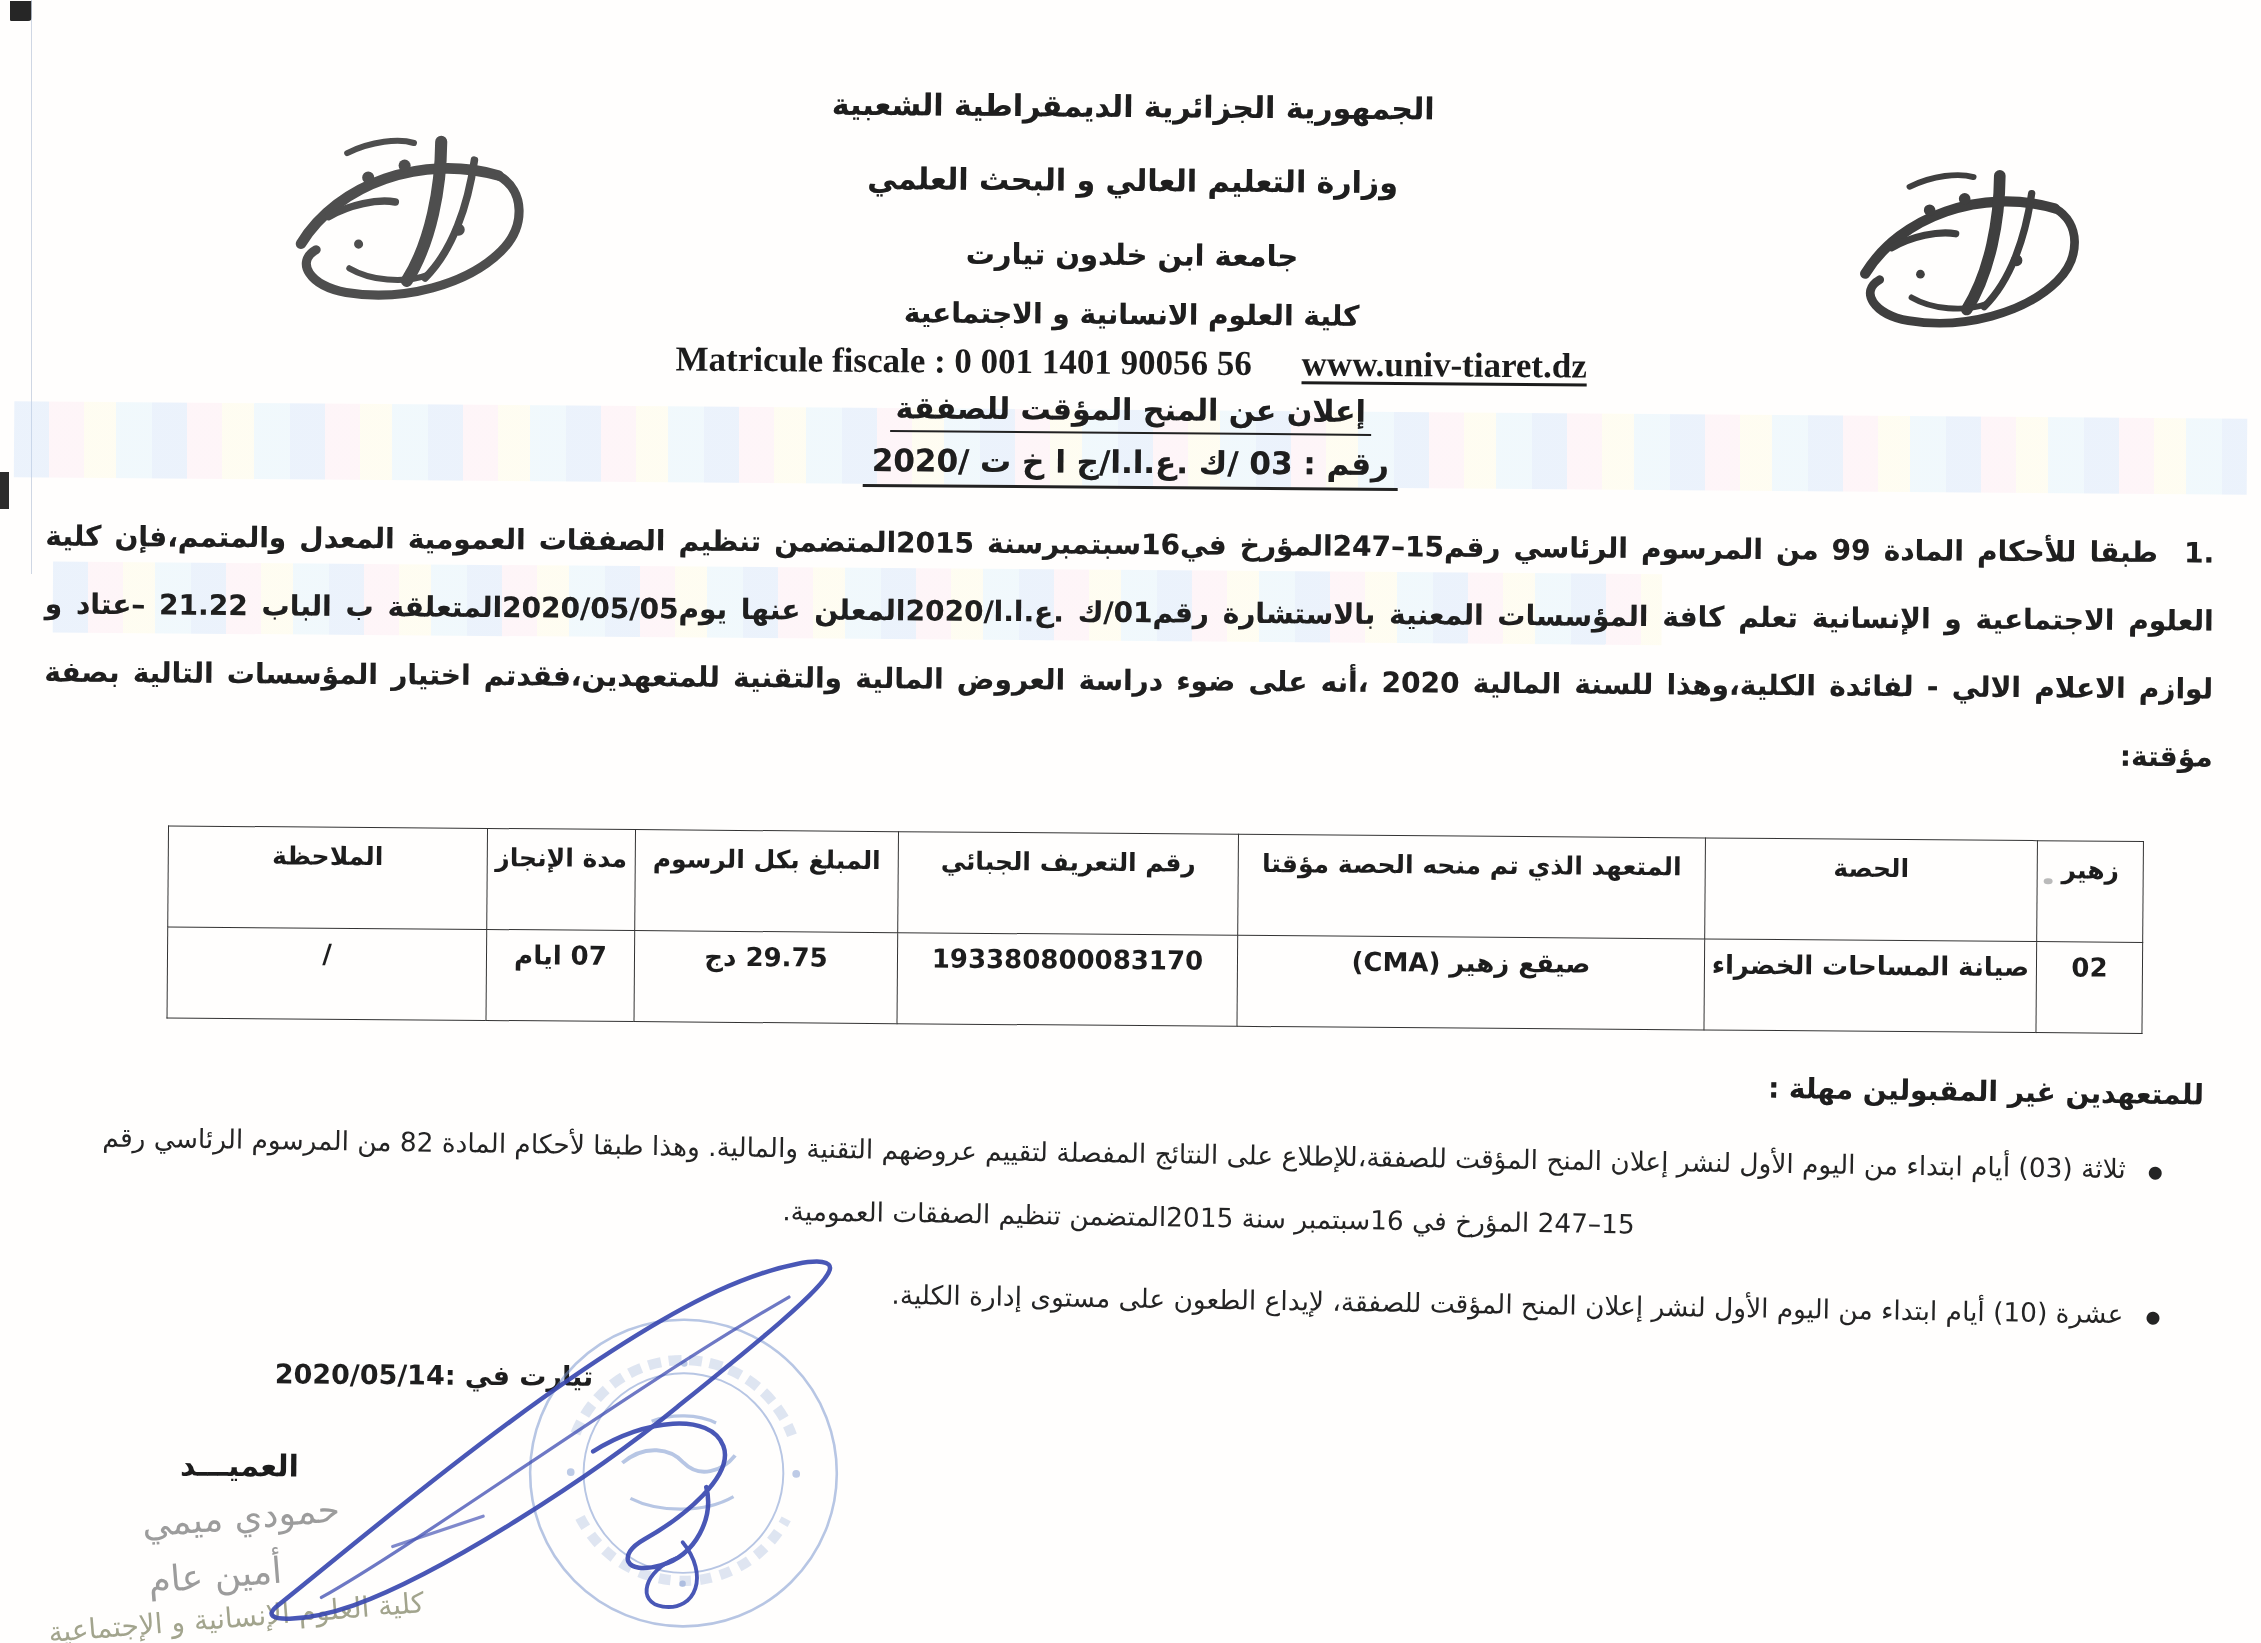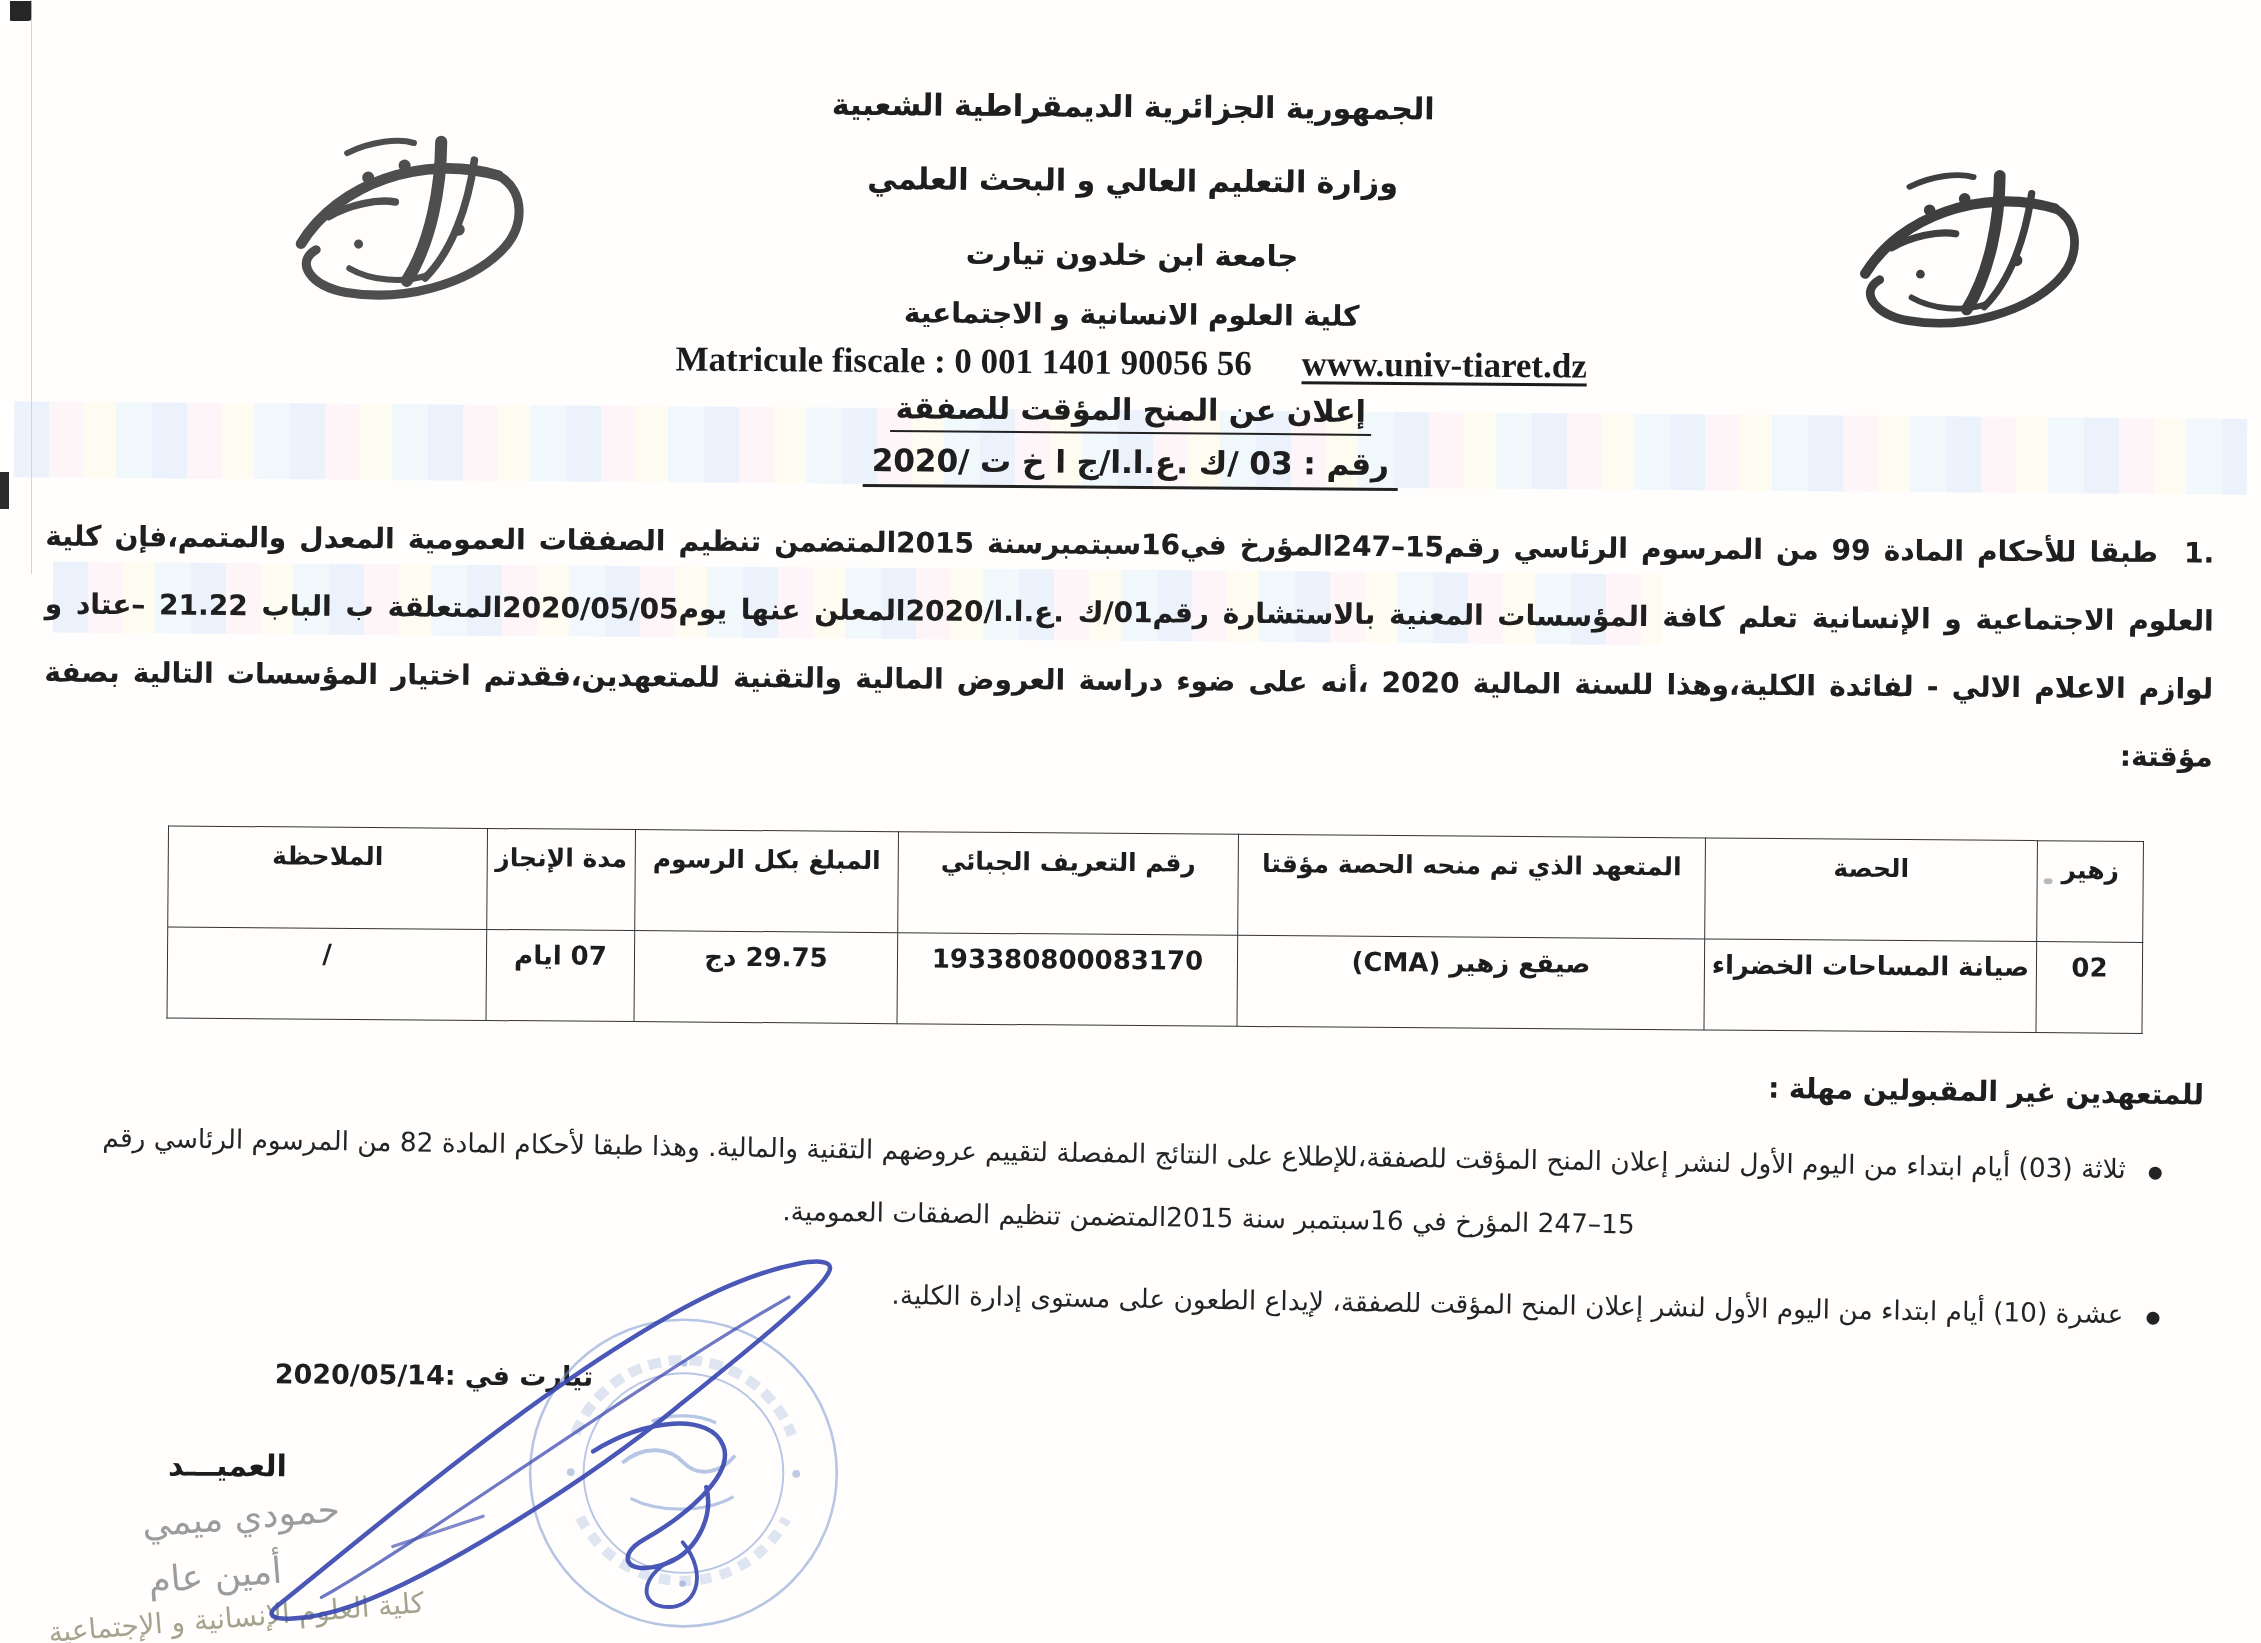--- a/index.html
+++ b/index.html
@@ -52,21 +52,21 @@
   table.award td{height:79px;font-size:26px;vertical-align:top;padding-top:10.3px;}
   
   .notes{position:absolute;right:52px;left:71px;top:1070px;direction:rtl;transform:rotate(0.45deg);transform-origin:right top;}
   .notes-intro{font-size:28px;font-weight:bold;color:#1e1e1e;margin:0 0 27px 0;text-shadow:0 0 0.6px rgba(30,30,30,.4);}
   .notes ul{list-style:none;margin:0;padding:0 77px 0 0;}
   .notes li{position:relative;font-size:26.4px;line-height:63px;color:#242424;margin-bottom:19.3px;
       padding-right:490px;text-indent:-490px;}
   .notes li::before{content:"●";position:absolute;right:-37px;top:2.6px;font-size:17px;text-indent:0;}
   
   .sig-date{position:absolute;left:282px;top:1365px;direction:rtl;font-size:27px;font-weight:bold;color:#1e1e1e;}
-  .sig-title{position:absolute;left:176px;top:1455px;direction:rtl;font-size:30px;font-weight:bold;color:#1c1c1c;}
+  .sig-title{position:absolute;left:188px;top:1455px;direction:rtl;font-size:30px;font-weight:bold;color:#1c1c1c;}
   .gray-stamp{position:absolute;direction:rtl;color:#9c9c9c;transform:rotate(-5deg);white-space:nowrap;}
   .gs1{left:150px;top:1503px;font-size:36px;}
   .gs2{left:157px;top:1562px;font-size:36px;}
   .gs3{left:57px;top:1608px;font-size:28px;color:#a2a48d;}
   .stamp-svg{position:absolute;left:498px;top:1309px;}
   .signature-svg{position:absolute;left:240px;top:1243px;}
 </style>
 </head>
 <body>
 

